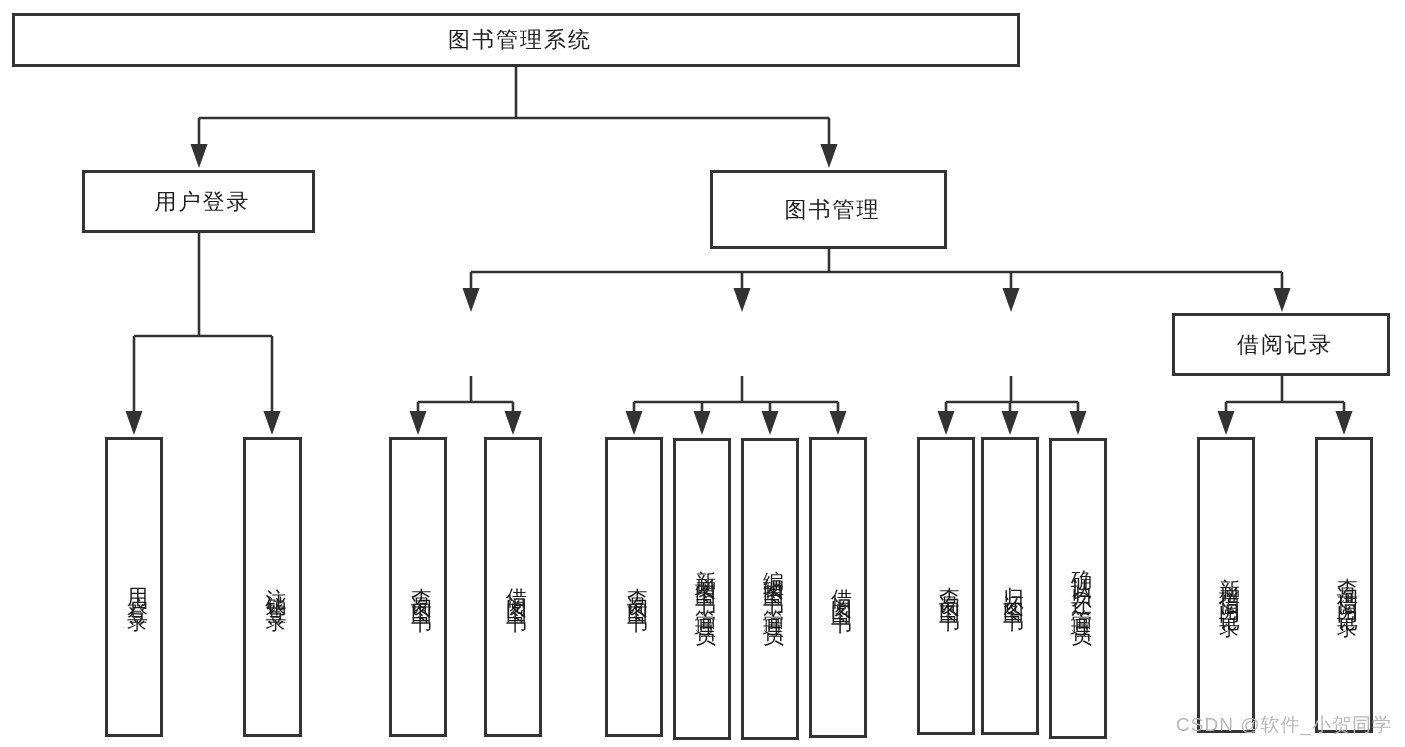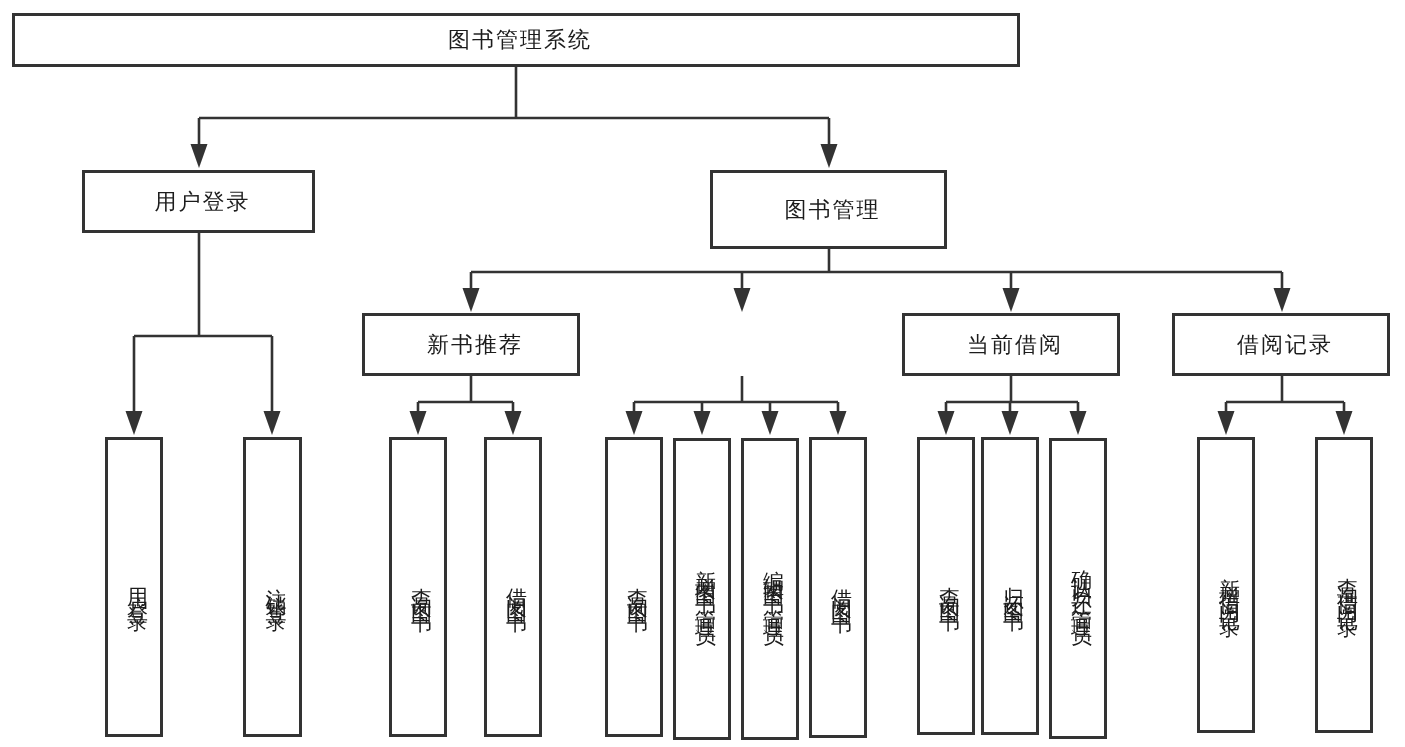--- a/index.html
+++ b/index.html
@@ -102,26 +102,20 @@
     <span class="hlabel">图书管理系统</span>
   </div>
 
   <div class="box" style="left:82px; top:170px; width:233px; height:63px">
     <span class="hlabel">用户登录</span>
   </div>
   <div class="box" style="left:710px; top:170px; width:237px; height:79px">
     <span class="hlabel">图书管理</span>
   </div>
 
-  <div class="box" style="left:362px; top:313px; width:218px; height:63px">
-    <span class="hlabel">新书推荐</span>
-  </div>
-  <div class="box" style="left:902px; top:313px; width:218px; height:63px">
-    <span class="hlabel">当前借阅</span>
-  </div>
   <div class="box" style="left:1172px; top:313px; width:218px; height:63px">
     <span class="hlabel">借阅记录</span>
   </div>
 
   <div class="box" style="left:105px; top:437px; width:58px; height:300px">
     <span class="vlabel">用户登录</span>
   </div>
   <div class="box" style="left:243px; top:437px; width:59px; height:300px">
     <span class="vlabel">注销登录</span>
   </div>
@@ -156,13 +150,14 @@
     <span class="vlabel">确认归还（管理员）</span>
   </div>
 
   <div class="box" style="left:1197px; top:437px; width:58px; height:296px">
     <span class="vlabel">新增借阅记录</span>
   </div>
   <div class="box" style="left:1315px; top:437px; width:58px; height:296px">
     <span class="vlabel">查询借阅记录</span>
   </div>
 
+  <div class="watermark">CSDN @软件_小贺同学</div>
 </div>
 
 </body></html>

